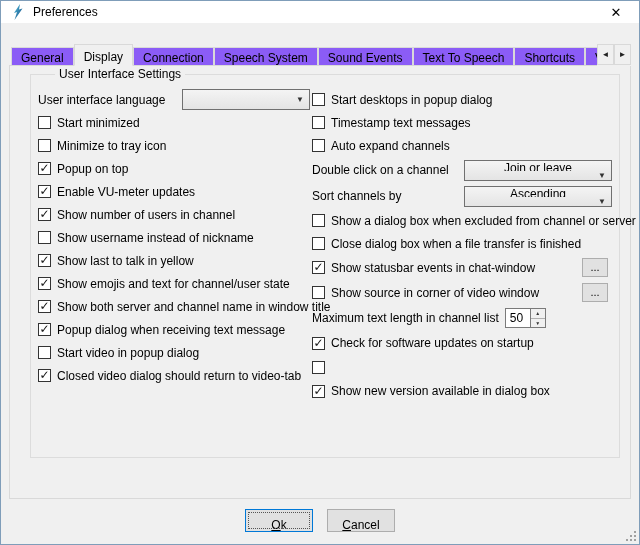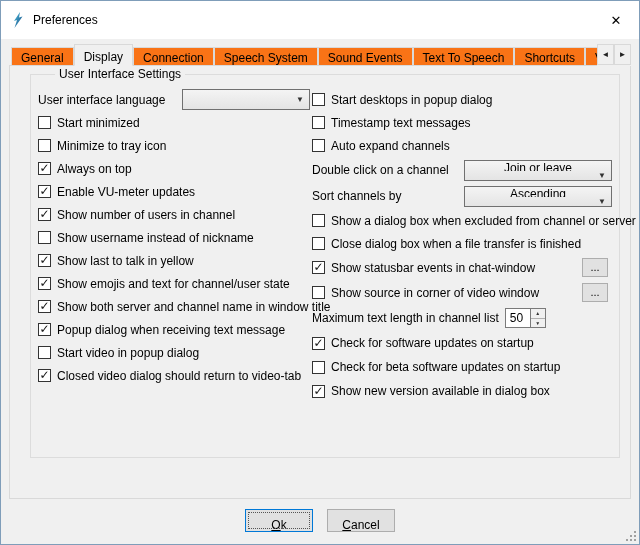--- a/index.html
+++ b/index.html
@@ -4,31 +4,31 @@
 <style>
   html,body { margin:0; padding:0; background:#ffffff; }
   * { box-sizing:border-box; }
   .window {
     position:relative; width:640px; height:545px;
     border:1px solid #7f9db9; background:#f0f0f0;
     font-family:"Liberation Sans","DejaVu Sans",sans-serif;
     font-size:12px; color:#000; overflow:hidden;
   }
   
-  .titlebar { position:absolute; top:0; left:0; right:0; height:38px;
+  .titlebar { position:absolute; top:0; left:0; right:0; height:22px;
     background:#ffffff; display:flex; align-items:center; padding-left:9px; }
   .appicon { width:16px; height:16px; margin-right:7px; display:inline-flex; }
   .title { font-size:12px; }
   .closebtn { margin-left:auto; width:46px; height:30px; border:none; background:transparent;
     font-size:13px; font-family:inherit; display:flex; align-items:center; justify-content:center; cursor:default; }
   
   .tabstrip { position:absolute; top:43px; left:8px; right:8px; height:22px;
     display:flex; align-items:flex-end; white-space:nowrap; overflow:hidden; padding-left:2px; }
   .tab { flex:none; height:19px; padding:3px 9px 2px; border:1px solid #d9d9d9;
-    background:#f97316; font-size:12px; position:relative; }
+    background:#8b5cf6; font-size:12px; position:relative; }
   .tab.active { height:22px; padding-top:5px; background:#f0f0f0;
     border-bottom:1px solid #f0f0f0; z-index:3; }
   .tabscroll { position:absolute; right:0; bottom:0; height:22px; display:flex; background:#f0f0f0; z-index:4; }
   .tabscroll button { width:17px; height:21px; border:1px solid #d9d9d9; background:#f0f0f0;
     font-size:8px; padding:0; font-family:inherit; color:#222; }
   
   .pane { position:absolute; top:64px; left:8px; right:8px; bottom:45px;
     border:1px solid #d9d9d9; background:#f0f0f0; }
   .groupbox { position:absolute; left:20px; top:8px; right:10px; height:384px;
     border:1px solid #dcdcdc; }
@@ -120,21 +120,21 @@
         <div class="row">
             <span class="cb"></span>
             <span class="lbl">Start minimized</span>
           </div>
         <div class="row">
             <span class="cb"></span>
             <span class="lbl">Minimize to tray icon</span>
           </div>
         <div class="row">
             <span class="cb on">✓</span>
-            <span class="lbl">Always on top</span>
+            <span class="lbl">Popup on top</span>
           </div>
         <div class="row">
             <span class="cb on">✓</span>
             <span class="lbl">Enable VU-meter updates</span>
           </div>
         <div class="row">
             <span class="cb on">✓</span>
             <span class="lbl">Show number of users in channel</span>
           </div>
         <div class="row">
@@ -226,21 +226,20 @@
             </span>
           </div>
         </div>
 
         <div class="row b24">
             <span class="cb on">✓</span>
             <span class="lbl">Check for software updates on startup</span>
           </div>
         <div class="row b24">
             <span class="cb"></span>
-            <span class="lbl">Check for beta software updates on startup</span>
           </div>
         <div class="row b24">
             <span class="cb on">✓</span>
             <span class="lbl">Show new version available in dialog box</span>
           </div>
       </div>
     </div>
   </div>
 
   <div class="footer">

